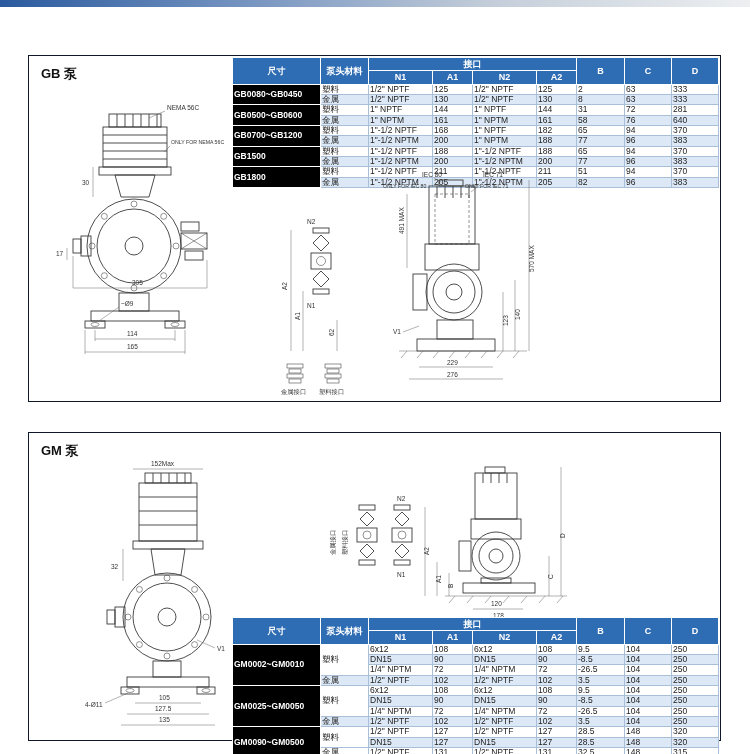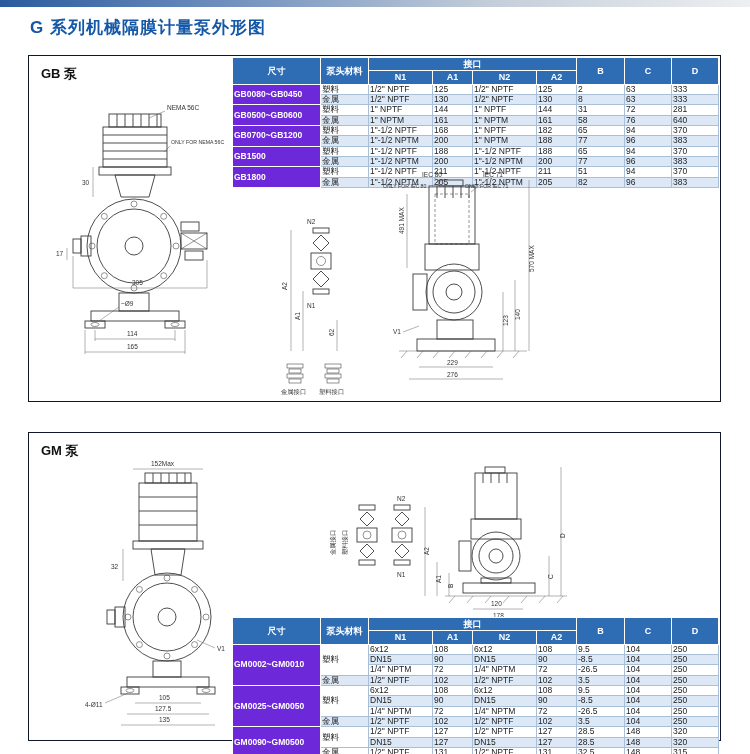--- a/index.html
+++ b/index.html
@@ -18,21 +18,21 @@
   .panel-gm { top: 432px; height: 309px; padding-left: 30px; }
   .panel-label { position: absolute; left: 12px; top: 9px; font-size: 13px; font-weight: bold; color: #111; }
 
   .spec-table { position: absolute; border-collapse: collapse; table-layout: fixed;
     font-size: 8.5px; color: #222; background: #fff; }
   .gb-table { right: 1px; top: 1px; width: 486px; }
   .gm-table { right: 1px; top: 184px; width: 486px; }
   .spec-table th { background: #2e6db4; color: #fff; border: 1px solid #fff;
     font-size: 9px; font-weight: bold; padding: 1px 0; line-height: 1.15; }
   .spec-table td { border: 1px solid #a9bfd8; padding: 0 1px; line-height: 1.1; height: 9.5px; }
-  .spec-table .size-cell { background: #6d28d9; color: #fff; border: 1px solid #fff;
+  .spec-table .size-cell { background: #000000; color: #fff; border: 1px solid #fff;
     font-weight: bold; font-size: 8.5px; }
   .spec-table .mat-cell, .spec-table .val-cell { background: #fff; }
   .spec-table tbody tr:nth-child(even) .mat-cell,
   .spec-table tbody tr:nth-child(even) .val-cell { background: #dce8f6; }
 
   svg { position: absolute; overflow: visible; }
   .gb-front { left: 8px;  top: 42px; }
   .gb-side  { left: 250px; top: 112px; }
   .gm-front { left: 42px; top: 22px; }
   .gm-side  { left: 298px; top: 20px; }
@@ -43,21 +43,20 @@
   svg .dash { stroke-dasharray: 3 2; }
   svg text { fill: #333; font-size: 6.5px; font-family: "Liberation Sans", "DejaVu Sans", sans-serif; }
   svg text.small { font-size: 5.2px; }
   svg text.cjk { font-size: 6.3px; }
 </style>
 </head>
 <body>
 
 <div class="page">
   <div class="top-strip"></div>
-  <h1 class="title">G 系列机械隔膜计量泵外形图</h1>
 
   <section class="panel panel-gb">
     <div class="panel-label">GB 泵</div>
 
     <table class="spec-table gb-table">
       <colgroup>
         <col style="width:88px">
           <col style="width:48px">
           <col style="width:64px">
           <col style="width:40px">

